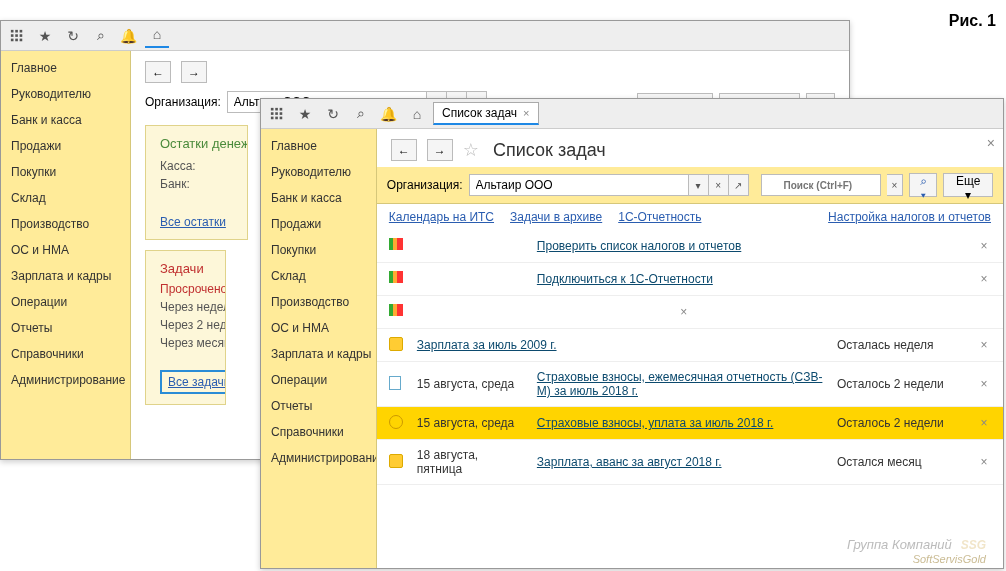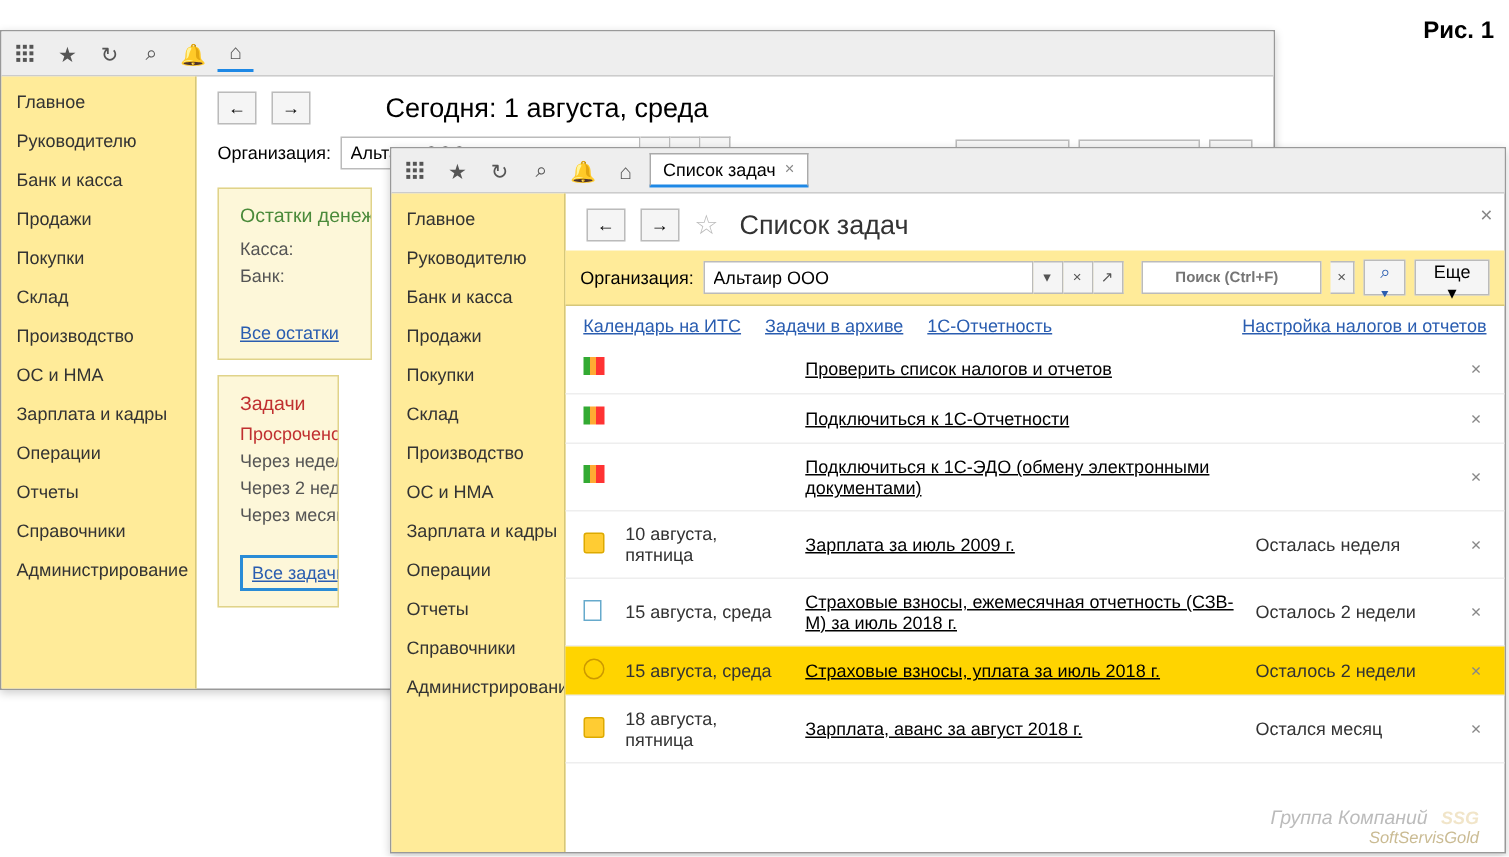--- a/index.html
+++ b/index.html
@@ -42,21 +42,21 @@
   .searchfield { position: relative; }
   .searchfield input { width: 120px; height: 22px; border: 1px solid #bbb; padding: 0 22px; font-size: 10px; font-weight: bold; }
   .linkrow { padding: 6px 12px; display: flex; gap: 16px; font-size: 12px; }
   .linkrow-right { margin-left: auto; text-align: right; }
   .tasklist { }
   .taskrow { display: flex; align-items: center; padding: 8px 12px; border-bottom: 1px solid #eee; gap: 10px; }
   .taskrow.hl { background: #ffd400; }
   .taskicon { width: 18px; height: 16px; flex-shrink: 0; }
   .taskdate { width: 110px; font-size: 12px; color: #333; flex-shrink: 0; }
   .taskname { flex: 1; }
-  .taskname a { color: #000000; font-size: 12px; text-decoration: underline; }
+  .taskname a { color: #0c4a6e; font-size: 12px; text-decoration: underline; }
   .taskstatus { width: 130px; font-size: 12px; color: #333; }
   .taskclose { width: 14px; color: #888; cursor: pointer; font-size: 12px; text-align: center; }
   .icon-green { display:inline-block;width:14px;height:12px;background:linear-gradient(90deg,#3a3 30%,#fa3 30%,#fa3 60%,#f33 60%);}
   .icon-yellow { display:inline-block;width:14px;height:14px;background:#fc3;border-radius:2px;border:1px solid #da0;}
   .icon-blue { display:inline-block;width:12px;height:14px;border:1px solid #6ac;background:#fff;}
   .icon-gold { display:inline-block;width:14px;height:14px;border-radius:50%;border:1px solid #cc9900;}
   .closex { position: absolute; top: 6px; right: 8px; font-size: 14px; color: #888; cursor: pointer; }
   .watermark { position: absolute; bottom: 6px; right: 20px; font-size: 32px; font-weight: bold; font-style: italic; color: rgba(200,150,40,.25); pointer-events:none; line-height: 1; text-align:right; }
   .watermark small { display:block; font-size: 11px; font-style: italic; color: rgba(150,120,40,.5); font-weight: normal; }
   .watermark .wm-top { font-size: 13px; font-style: italic; color: rgba(120,120,120,.5); font-weight: normal; }
@@ -100,21 +100,20 @@
         <div class="side-item">Зарплата и кадры</div>
         <div class="side-item">Операции</div>
         <div class="side-item">Отчеты</div>
         <div class="side-item">Справочники</div>
         <div class="side-item">Администрирование</div>
       </div>
     <div class="main">
       <div class="navrow">
         <div class="navbtn">←</div>
         <div class="navbtn">→</div>
-        <div class="title1">Сегодня: 1 августа, среда</div>
       </div>
       <div class="orgrow">
         <label>Организация:</label>
         <div class="combo">
           <input type="text" style="width: 200px;" value="Альтаир ООО">
           <div class="minibtn">▾</div>
           <div class="minibtn">×</div>
           <div class="minibtn">↗</div>
         </div>
       </div>
@@ -224,27 +223,25 @@
           <div class="taskrow">
             <span class="taskicon"><span class="icon-green"></span></span>
             <span class="taskdate"></span>
             <span class="taskname"><a>Подключиться к 1С-Отчетности</a></span>
             <span class="taskstatus"></span>
             <span class="taskclose">×</span>
           </div>
           <div class="taskrow">
             <span class="taskicon"><span class="icon-green"></span></span>
             <span class="taskdate"></span>
-            <span class="taskname"><a>Подключиться к 1С-ЭДО (обмену электронными документами)</a></span>
             <span class="taskstatus"></span>
             <span class="taskclose">×</span>
           </div>
           <div class="taskrow">
             <span class="taskicon"><span class="icon-yellow"></span></span>
-            <span class="taskdate">10 августа, пятница</span>
             <span class="taskname"><a>Зарплата за июль 2009 г.</a></span>
             <span class="taskstatus">Осталась неделя</span>
             <span class="taskclose">×</span>
           </div>
           <div class="taskrow">
             <span class="taskicon"><span class="icon-blue"></span></span>
             <span class="taskdate">15 августа, среда</span>
             <span class="taskname"><a>Страховые взносы, ежемесячная отчетность (СЗВ-М) за июль 2018 г.</a></span>
             <span class="taskstatus">Осталось 2 недели</span>
             <span class="taskclose">×</span>

